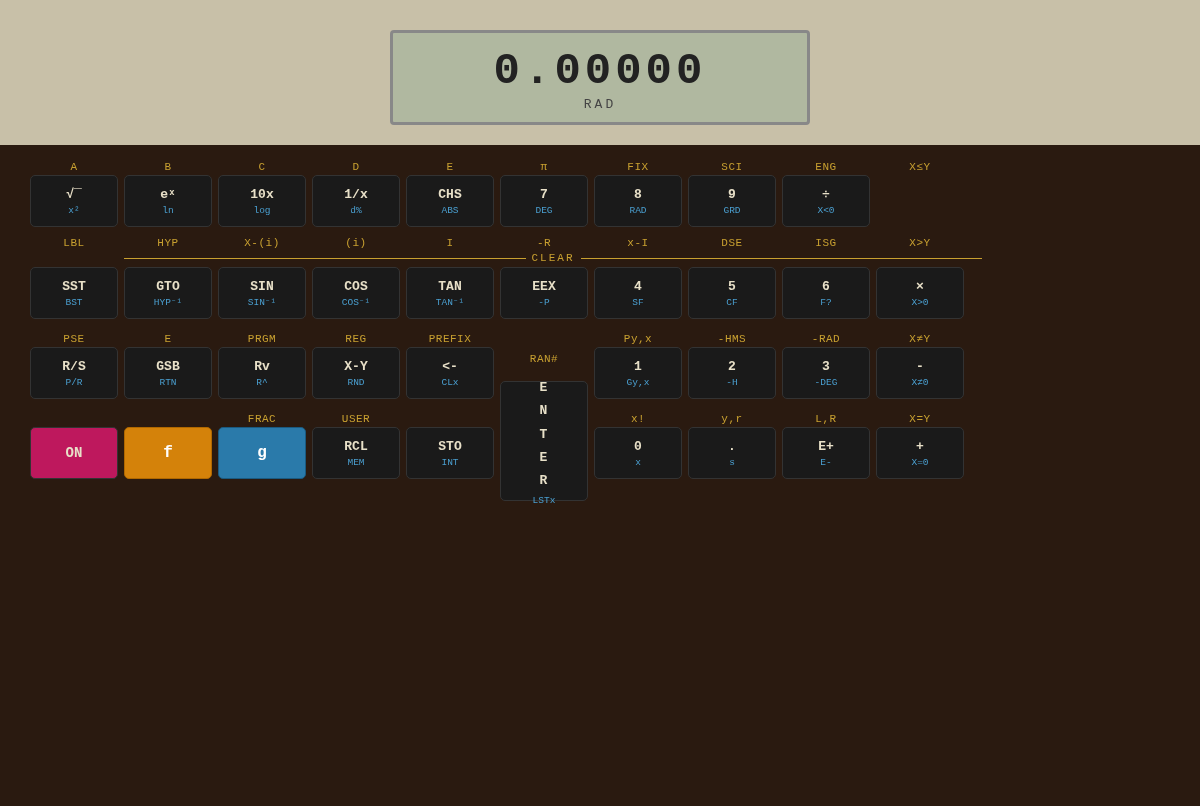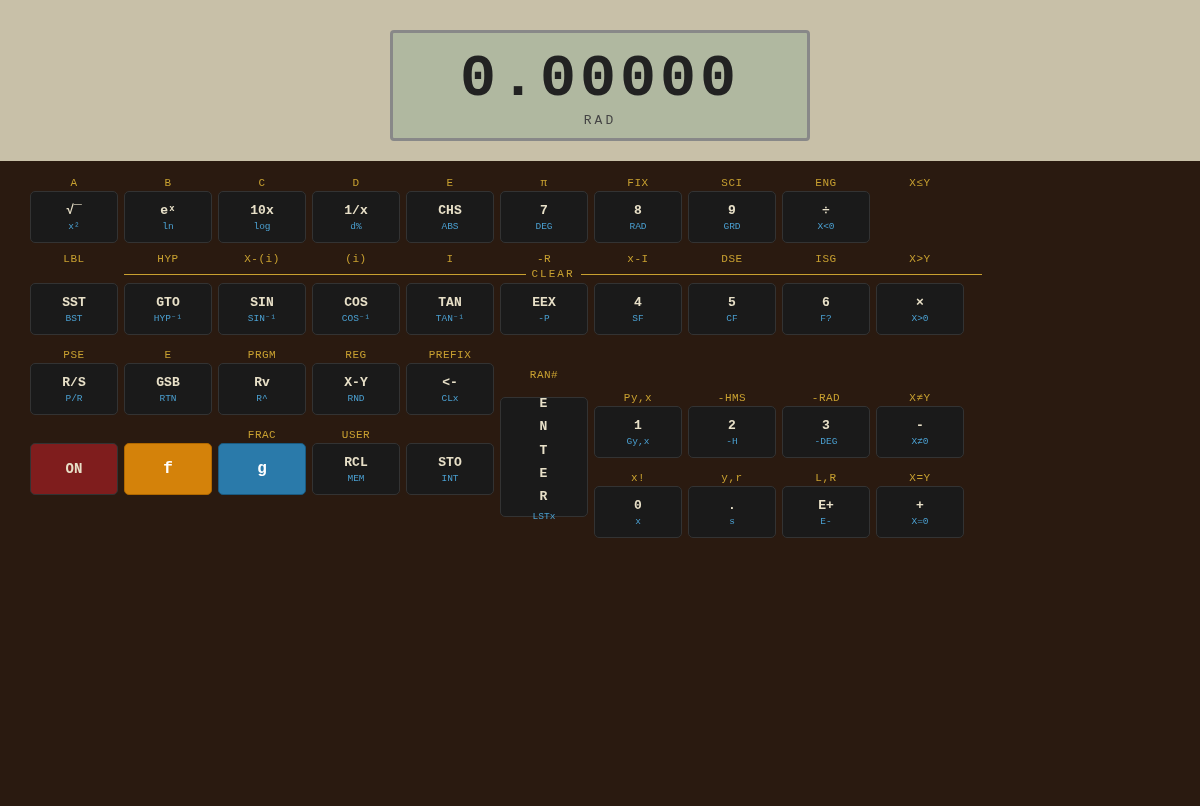--- a/index.html
+++ b/index.html
@@ -30,21 +30,21 @@
       background: #b0b8a0;
       border: 3px solid #888;
       border-radius: 4px;
       padding: 16px 24px 10px 24px;
       display: flex;
       flex-direction: column;
       align-items: center;
     }
     .display-number {
       font-family: 'Courier New', monospace;
-      font-size: 60px;
+      font-size: 44px;
       font-weight: bold;
       color: #222;
       letter-spacing: 4px;
       line-height: 1;
     }
     .display-mode {
       font-size: 13px;
       color: #444;
       letter-spacing: 3px;
       margin-top: 4px;
@@ -185,21 +185,21 @@
     .clear-text {
       color: #c8a030;
       font-size: 11px;
       font-family: 'Courier New', monospace;
       letter-spacing: 2px;
       padding: 0 6px;
     }
 
     
     .key-on {
-      background: #7f1d1d;
+      background: #be185d;
     }
     .key-on .key-top {
       font-size: 14px;
       font-weight: bold;
     }
   </style>
 </head>
 <body>
 
 <div class="display-area">
@@ -388,21 +388,21 @@
     <div style="display:flex; flex-direction:column; justify-content:flex-start; margin-top:20px;">
       <div class="label-row" style="margin-bottom:16px;">
         <div class="label-cell key-w1">RAN#</div>
       </div>
       <div class="key-enter" style="height:120px; min-height:120px;">
         <span class="key-top" style="letter-spacing:1px; line-height:1.8;">E<br>N<br>T<br>E<br>R</span>
         <span class="key-bottom">LSTx</span>
       </div>
     </div>
 
-    <div style="display:flex; flex-direction:column; gap:2px;margin-top:43px;">
+    <div style="display:flex; flex-direction:column; gap:2px;">
       <div class="label-row">
         <div class="label-cell key-w1">Py,x</div>
         <div class="label-cell key-w1">-HMS</div>
         <div class="label-cell key-w1">-RAD</div>
         <div class="label-cell key-w1">X≠Y</div>
       </div>
       <div class="key-row">
         <div class="calc-key">
           <span class="key-top">1</span>
           <span class="key-bottom">Gy,x</span>

